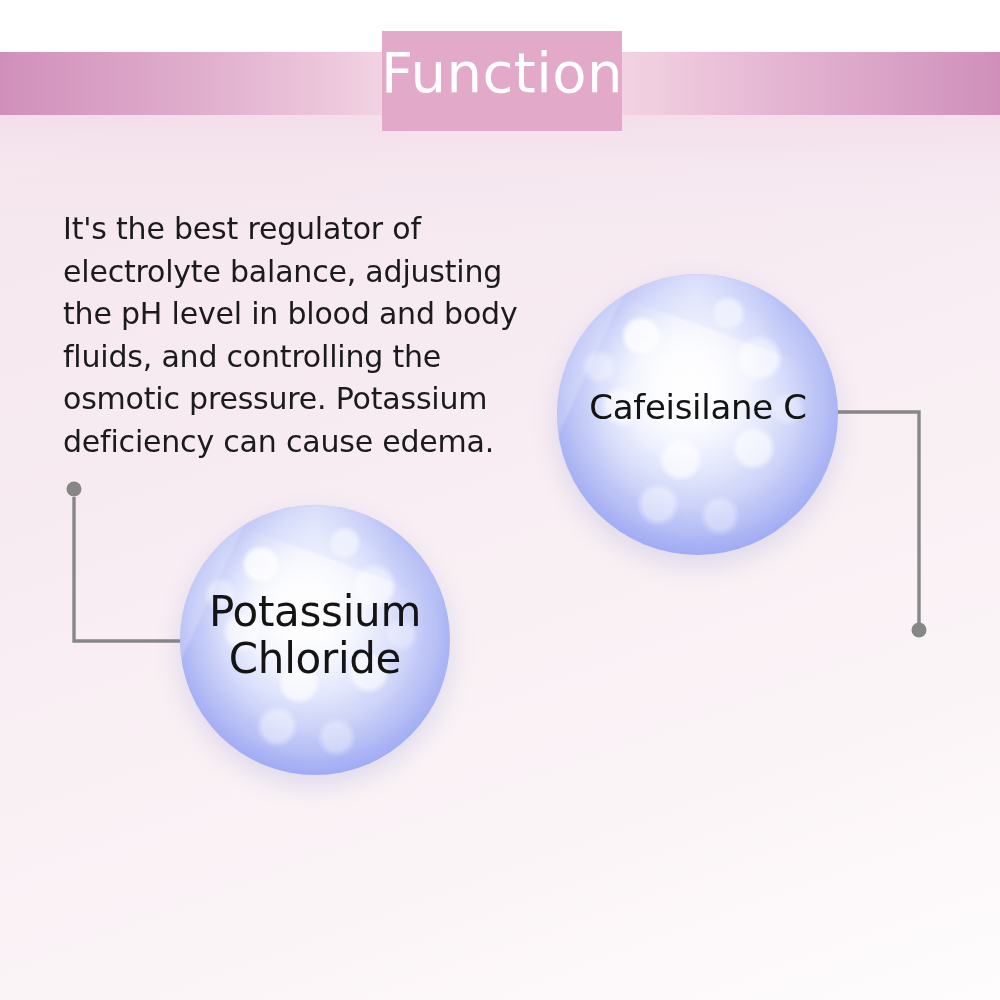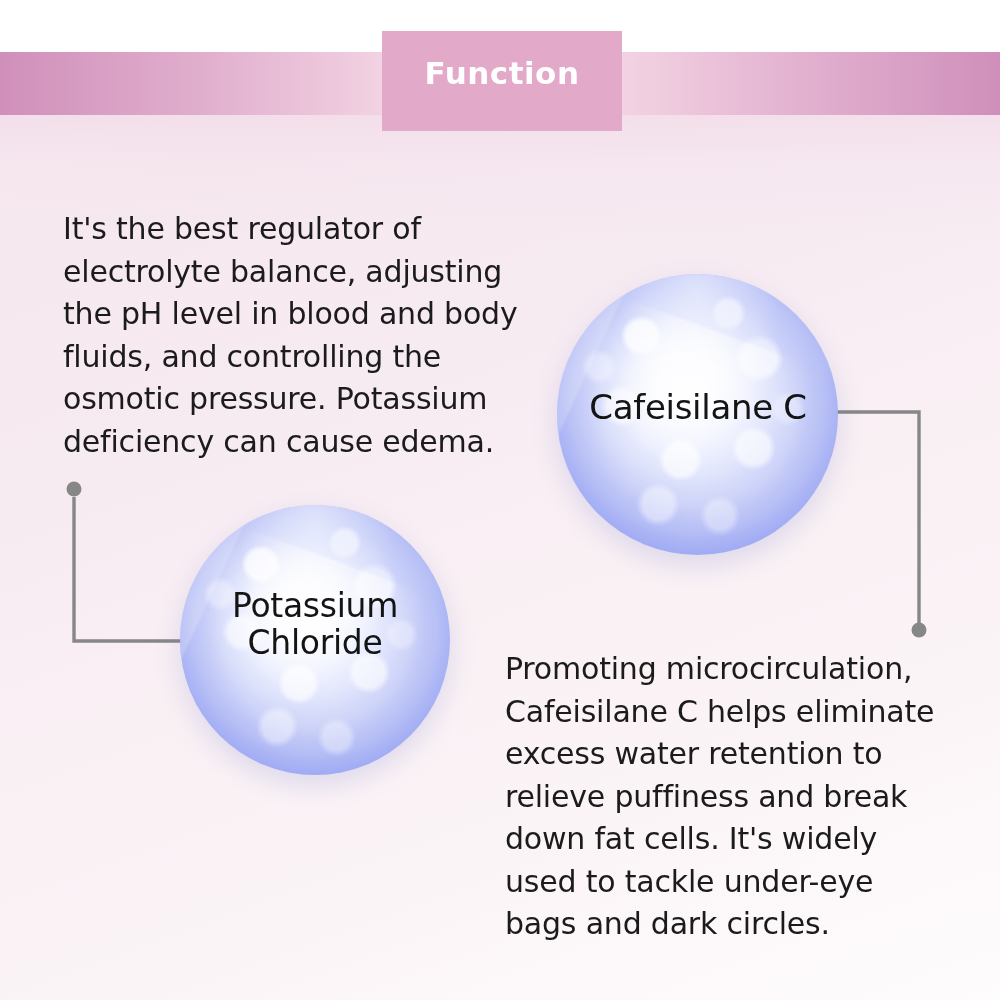--- a/index.html
+++ b/index.html
@@ -89,22 +89,22 @@
     position: absolute;
     left: 0;
     top: 0;
     width: 240px;
     height: 84px;
     display: flex;
     align-items: center;
     justify-content: center;
     color: #ffffff;
     font-family: "DejaVu Sans", "Liberation Sans", sans-serif;
-    font-size: 31px;
-    font-weight: 700;
+    font-size: 56px;
+    font-weight: 400;
     letter-spacing: 0.5px;
     line-height: 1;
     white-space: nowrap;
   }
 
   
   .para {
     position: absolute;
     color: #1b1b1b;
     font-family: "DejaVu Sans", "Liberation Sans", sans-serif;
@@ -226,21 +226,21 @@
   .label-cafeisilane {
     left: 548px;
     top: 388px;
     width: 300px;
     font-size: 34px;
   }
   .label-potassium {
     left: 180px;
     top: 588px;
     width: 270px;
-    font-size: 33px;
+    font-size: 42px;
   }
 </style>
 </head>
 <body>
 
 <div id="poster">
 
   <div class="top-white"></div>
 
   <div class="header-band"></div>
@@ -270,21 +270,14 @@
 osmotic pressure. Potassium
 deficiency can cause edema.</div>
 
   <div class="sphere sphere-cafeisilane"></div>
   <div class="sphere-label label-cafeisilane">Cafeisilane C</div>
 
   <div class="sphere sphere-potassium"></div>
   <div class="sphere-label label-potassium">Potassium
 Chloride</div>
 
-  <div class="para para-bottom-right">Promoting microcirculation,
-Cafeisilane C helps eliminate
-excess water retention to
-relieve puffiness and break
-down fat cells. It's widely
-used to tackle under-eye
-bags and dark circles.</div>
 
 </div>
 
 </body></html>

